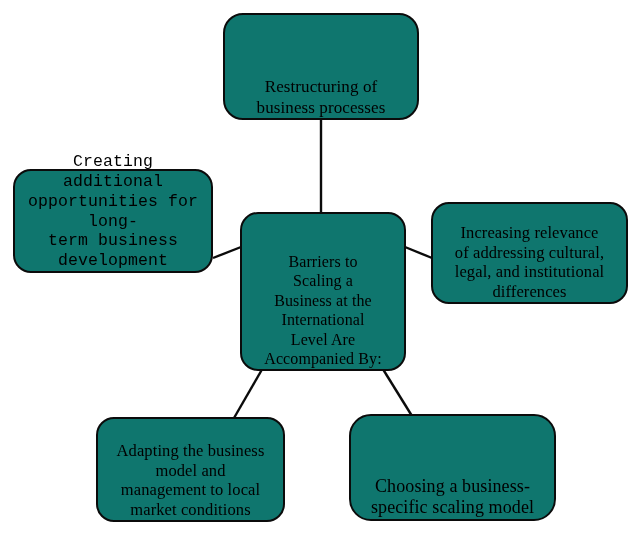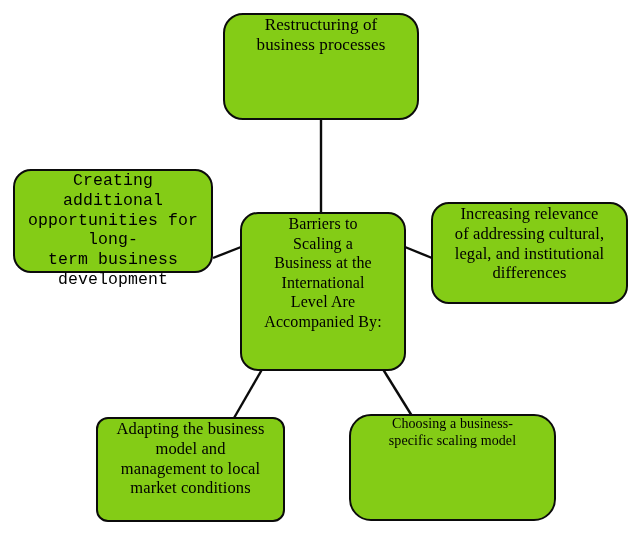--- a/index.html
+++ b/index.html
@@ -29,23 +29,23 @@
     top: 0;
     width: 643px;
     height: 538px;
     pointer-events: none;
   }
   .node {
     position: absolute;
     box-sizing: border-box;
     border: 2px solid #0b0b0b;
     border-radius: 18px;
-    background: #84cc16;
+    background: #0f766e;
     display: flex;
-    align-items: flex-start;
+    align-items: flex-end;
     justify-content: center;
     text-align: center;
     z-index: 2;
   }
   .node-label {
     display: block;
     padding: 0 9px;
     line-height: 1.20;
     font-size: 16.5px;
     letter-spacing: 0.1px;
@@ -65,29 +65,29 @@
     left: 431px;  top: 174px; width: 197px; height: 102px;
     border-radius: 18px;
     margin-top: 28px;
   }
   #node-center {
     left: 240px;  top: 212px; width: 166px; height: 159px;
     border-radius: 18px;
   }
   #node-bottom-left {
     left: 96px;   top: 417px; width: 189px; height: 105px;
-    border-radius: 12px;
+    border-radius: 18px;
   }
   #node-bottom-right {
     left: 349px;  top: 414px; width: 207px; height: 107px;
     border-radius: 22px;
   }
   #node-center .node-label { font-size: 16px; line-height: 1.22; padding: 0 6px; }
   #node-top .node-label { font-size: 17px; }
-  #node-bottom-right .node-label { font-size: 14px; }
+  #node-bottom-right .node-label { font-size: 18px; }
 </style>
 </head>
 <body>
 
 <div id="diagram-canvas">
 
   <svg class="connector-layer" viewBox="0 0 643 538" width="643" height="538" xmlns="http://www.w3.org/2000/svg">
     <line x1="321" y1="120" x2="321" y2="212" stroke="#0b0b0b" stroke-width="2.4"></line>
     <line x1="213" y1="258" x2="241" y2="247" stroke="#0b0b0b" stroke-width="2.4"></line>
     <line x1="405" y1="247" x2="432" y2="258" stroke="#0b0b0b" stroke-width="2.4"></line>

